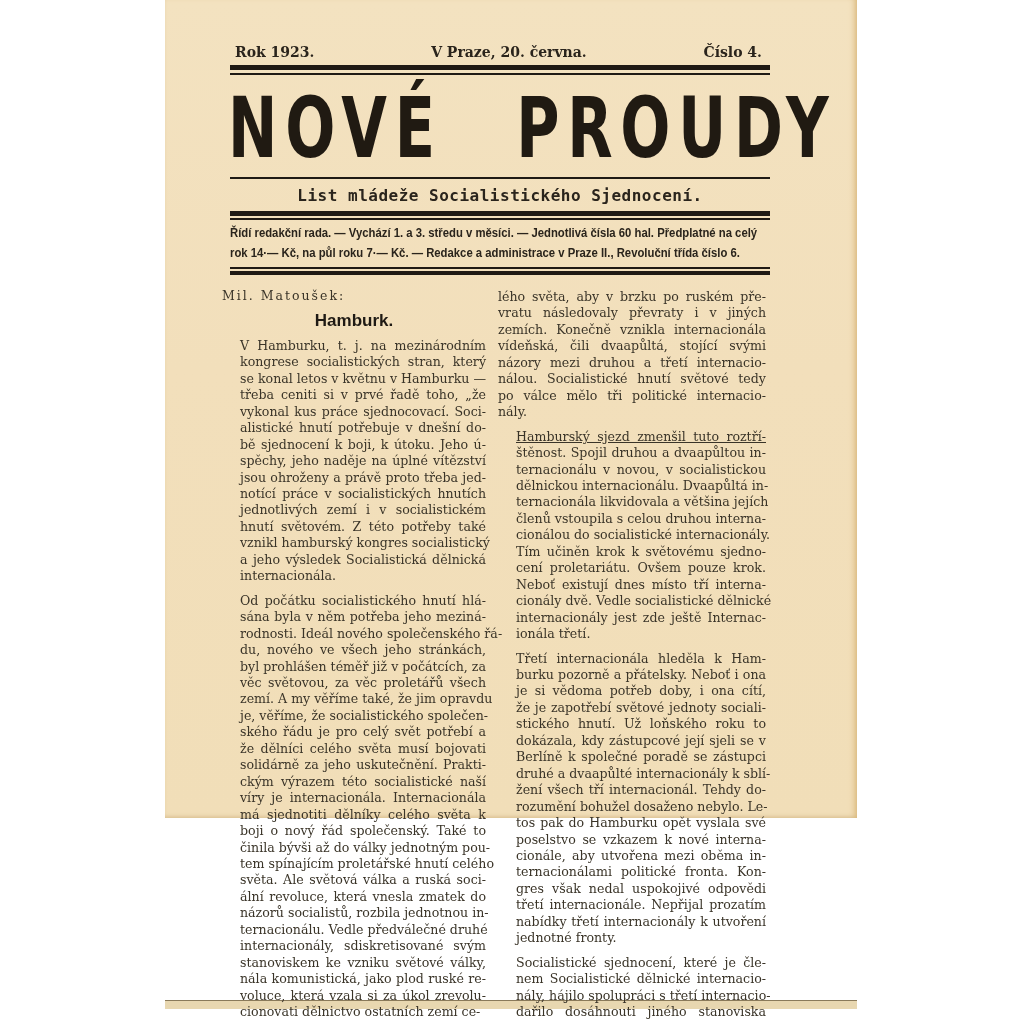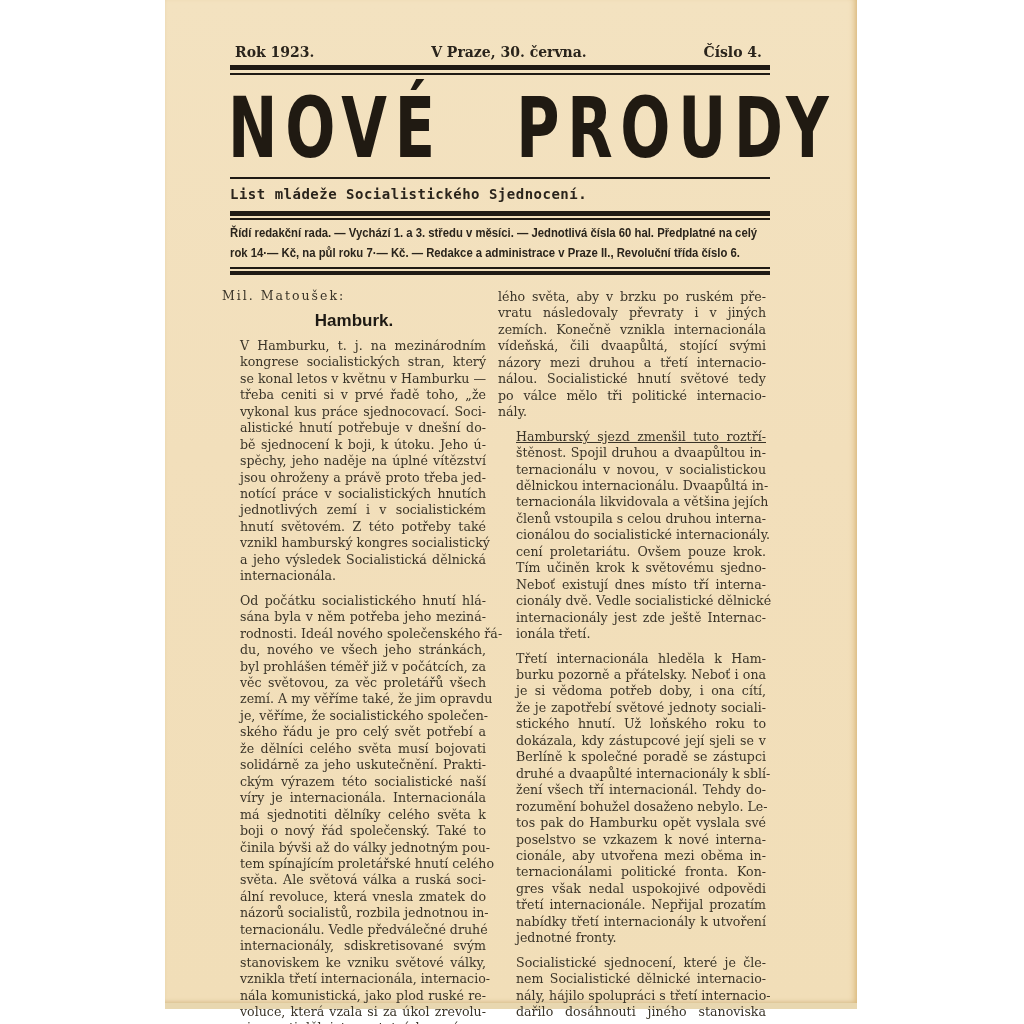--- a/index.html
+++ b/index.html
@@ -1,29 +1,29 @@
 <!DOCTYPE html>
 <html><head>
 <meta charset="utf-8">
 <style>
   html, body { margin: 0; padding: 0; }
   body { width: 1024px; height: 1024px; background: #ffffff; position: relative; overflow: hidden; }
   .page-shadow { position: absolute; left: 165px; top: 1000px; width: 692px; height: 8px; background: #e8d7b0; border-top: 1px solid #8a7a5a; }
-  .page { position: absolute; left: 165px; top: 0; width: 692px; height: 1003px;
+  .page { position: absolute; left: 165px; top: 0; width: 692px; height: 818px;
     background: linear-gradient(180deg, #f3e2c0 0%, #f2dfbb 45%, #f1deb8 100%);
     box-shadow: inset -6px 0 6px -4px #d9b77a, inset 0 -3px 4px -2px #d6bd8e; color: #2a241c; }
   .dateline { position: absolute; left: 70px; right: 95px; top: 44px; display: flex; justify-content: space-between;
     font-family: "DejaVu Serif", serif; font-weight: bold; font-size: 14px; color: #2a241c; }
   .rule { position: absolute; left: 65px; right: 87px; background: #1f1a14; }
   .title { position: absolute; left: 63px; right: 85px; top: 83px; height: 90px; display: flex; justify-content: space-between;
     align-items: center; font-family: "DejaVu Sans Condensed", "DejaVu Sans", sans-serif; font-weight: bold; font-size: 84px;
     line-height: 84px; color: #201a12; letter-spacing: 0px; transform: scaleX(0.78); transform-origin: left center; width: 780px; }
   .title span.word { letter-spacing: 10px; }
-  .subtitle { position: absolute; left: 65px; right: 87px; top: 186px; 
-    font-family: "DejaVu Sans Mono", monospace; font-weight: bold; font-size: 14px; letter-spacing: 0.5px; color: #2a241c; }
+  .subtitle { position: absolute; left: 65px; right: 87px; top: 186px; text-align: center;
+    font-family: "DejaVu Sans Mono", monospace; font-weight: bold; font-size: 16px; letter-spacing: 0.5px; color: #2a241c; }
   .masthead-info { position: absolute; left: 65px; right: 87px; top: 223px; font-family: "Liberation Sans", sans-serif;
     font-weight: bold; font-size: 12.3px; line-height: 20px; color: #2a241c; text-align: justify; }
   .masthead-info div { white-space: nowrap; transform: scaleX(0.92); transform-origin: left; }
   .col { position: absolute; top: 288px; font-family: "DejaVu Serif", serif; font-size: 12.6px; line-height: 16.45px;
     color: #3a3428; text-align: justify; hyphens: manual; }
   .col-left { left: 57px; width: 264px; }
   .col-right { left: 333px; width: 268px; top: 289px; }
   .byline { font-family: "DejaVu Serif", serif; font-size: 12.5px; letter-spacing: 2px; margin: 0 0 9px 0; color: #3a3428; }
   .headline { font-family: "Liberation Sans", sans-serif; font-weight: bold; font-size: 17px; text-align: center; margin: 0 0 8px 0; color: #1f1a14; }
   .col p { margin: 0 0 8px 0; text-indent: 18px; }
@@ -33,21 +33,21 @@
 </style>
 </head>
 <body>
 
 <div class="page-shadow"></div>
 
 <div class="page">
 
   <div class="dateline">
     <span>Rok 1923.</span>
-    <span>V Praze, 30. června.</span>
+    <span>V Praze, 20. června.</span>
     <span>Číslo 4.</span>
   </div>
 
   <div class="rule" style="top:65px;height:5px;"></div>
   <div class="rule" style="top:73px;height:2px;"></div>
 
   <div class="title">
     <span class="word">NOVÉ</span>
     <span class="word">PROUDY</span>
   </div>
@@ -105,21 +105,20 @@
           <span class="line">má sjednotiti dělníky celého světa k</span>
           <span class="line">boji o nový řád společenský. Také to</span>
           <span class="line">činila bývši až do války jednotným pou-</span>
           <span class="line">tem spínajícím proletářské hnutí celého</span>
           <span class="line">světa. Ale světová válka a ruská soci-</span>
           <span class="line">ální revoluce, která vnesla zmatek do</span>
           <span class="line">názorů socialistů, rozbila jednotnou in-</span>
           <span class="line">ternacionálu. Vedle předválečné druhé</span>
           <span class="line">internacionály, sdiskretisované svým</span>
           <span class="line">stanoviskem ke vzniku světové války,</span>
-          <span class="line">vznikla třetí internacionála, internacio-</span>
           <span class="line">nála komunistická, jako plod ruské re-</span>
           <span class="line">voluce, která vzala si za úkol zrevolu-</span>
           <span class="line last">cionovati dělnictvo ostatních zemí ce-</span>
         </p>
       </div>
   </div>
 
   <div class="col col-right">
     <div id="right-col-body">
         <p class="cont">
@@ -133,22 +132,22 @@
           <span class="line last">nály.</span>
         </p>
         <p>
           <span class="line" style="text-indent: 18px; text-decoration: underline;">Hamburský sjezd zmenšil tuto roztří-</span>
           <span class="line">štěnost. Spojil druhou a dvaapůltou in-</span>
           <span class="line">ternacionálu v novou, v socialistickou</span>
           <span class="line">dělnickou internacionálu. Dvaapůltá in-</span>
           <span class="line">ternacionála likvidovala a většina jejích</span>
           <span class="line">členů vstoupila s celou druhou interna-</span>
           <span class="line">cionálou do socialistické internacionály.</span>
+          <span class="line">Tím učiněn krok k světovému sjedno-</span>
           <span class="line">cení proletariátu. Ovšem pouze krok.</span>
-          <span class="line">Tím učiněn krok k světovému sjedno-</span>
           <span class="line">Neboť existují dnes místo tří interna-</span>
           <span class="line">cionály dvě. Vedle socialistické dělnické</span>
           <span class="line">internacionály jest zde ještě Internac-</span>
           <span class="line last">ionála třetí.</span>
         </p>
         <p>
           <span class="line" style="text-indent: 18px;">Třetí internacionála hleděla k Ham-</span>
           <span class="line">burku pozorně a přátelsky. Neboť i ona</span>
           <span class="line">je si vědoma potřeb doby, i ona cítí,</span>
           <span class="line">že je zapotřebí světové jednoty sociali-</span>

